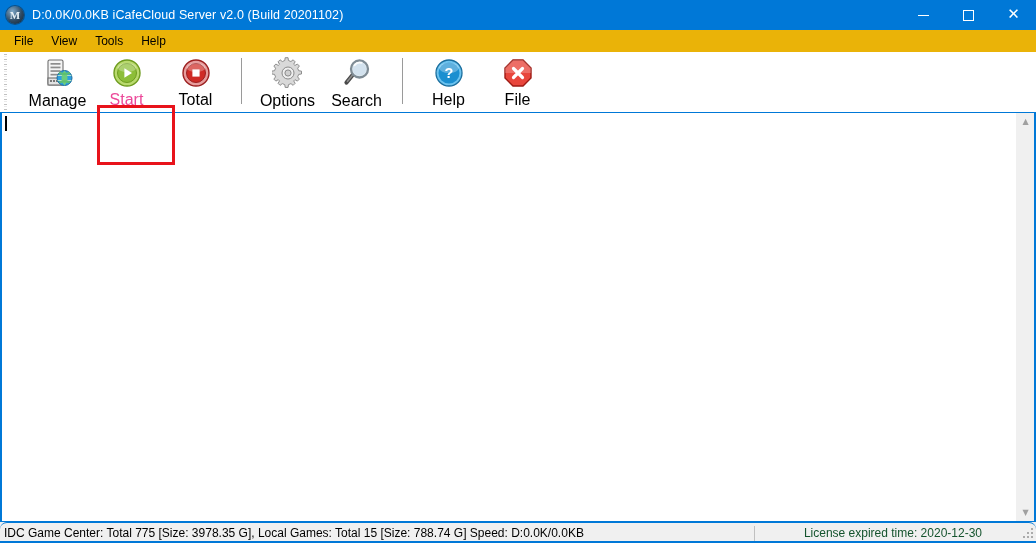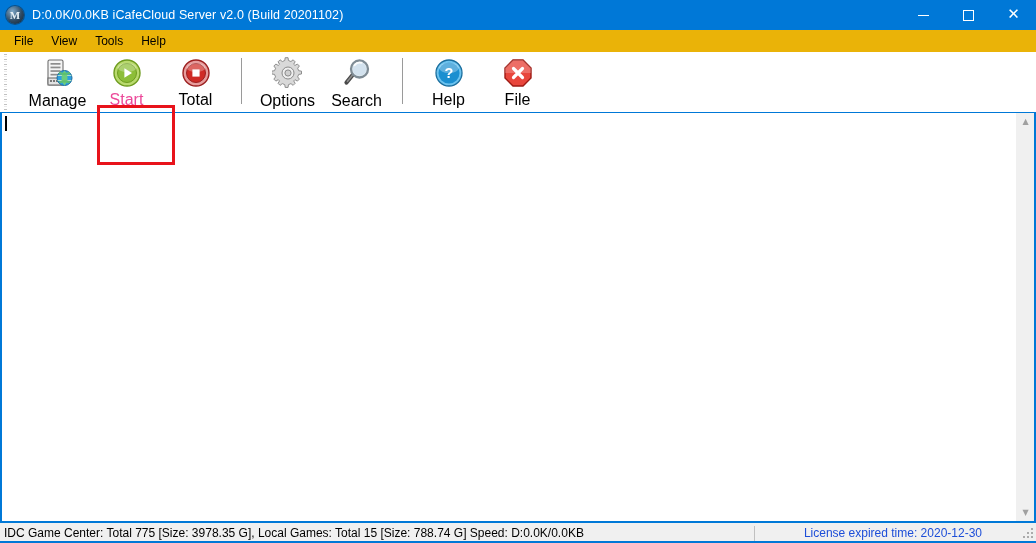--- a/index.html
+++ b/index.html
@@ -249,37 +249,38 @@
   
   .statusbar {
     flex: 0 0 21px;
     height: 21px;
     background: #f0f0f0;
     border-top: 1px solid #0078d7;
     display: flex;
     align-items: center;
     position: relative;
     box-sizing: border-box;
+    border-radius: 7px;
   }
   .status-left {
     font-size: 12px;
     color: #000000;
     padding-left: 4px;
     white-space: nowrap;
     flex: 0 0 auto;
   }
   .status-sep {
     width: 1px;
     height: 15px;
     background: #c0c0c0;
     margin: 0 6px;
   }
   .status-right {
     font-size: 12px;
-    color: #1d4ed8;
+    color: #14532d;
     white-space: nowrap;
     margin-left: 43px;
   }
   .status-spring { flex: 1 1 auto; }
   .status-grip {
     width: 12px;
     height: 12px;
     margin-right: 2px;
     flex: 0 0 12px;
     background-image:

